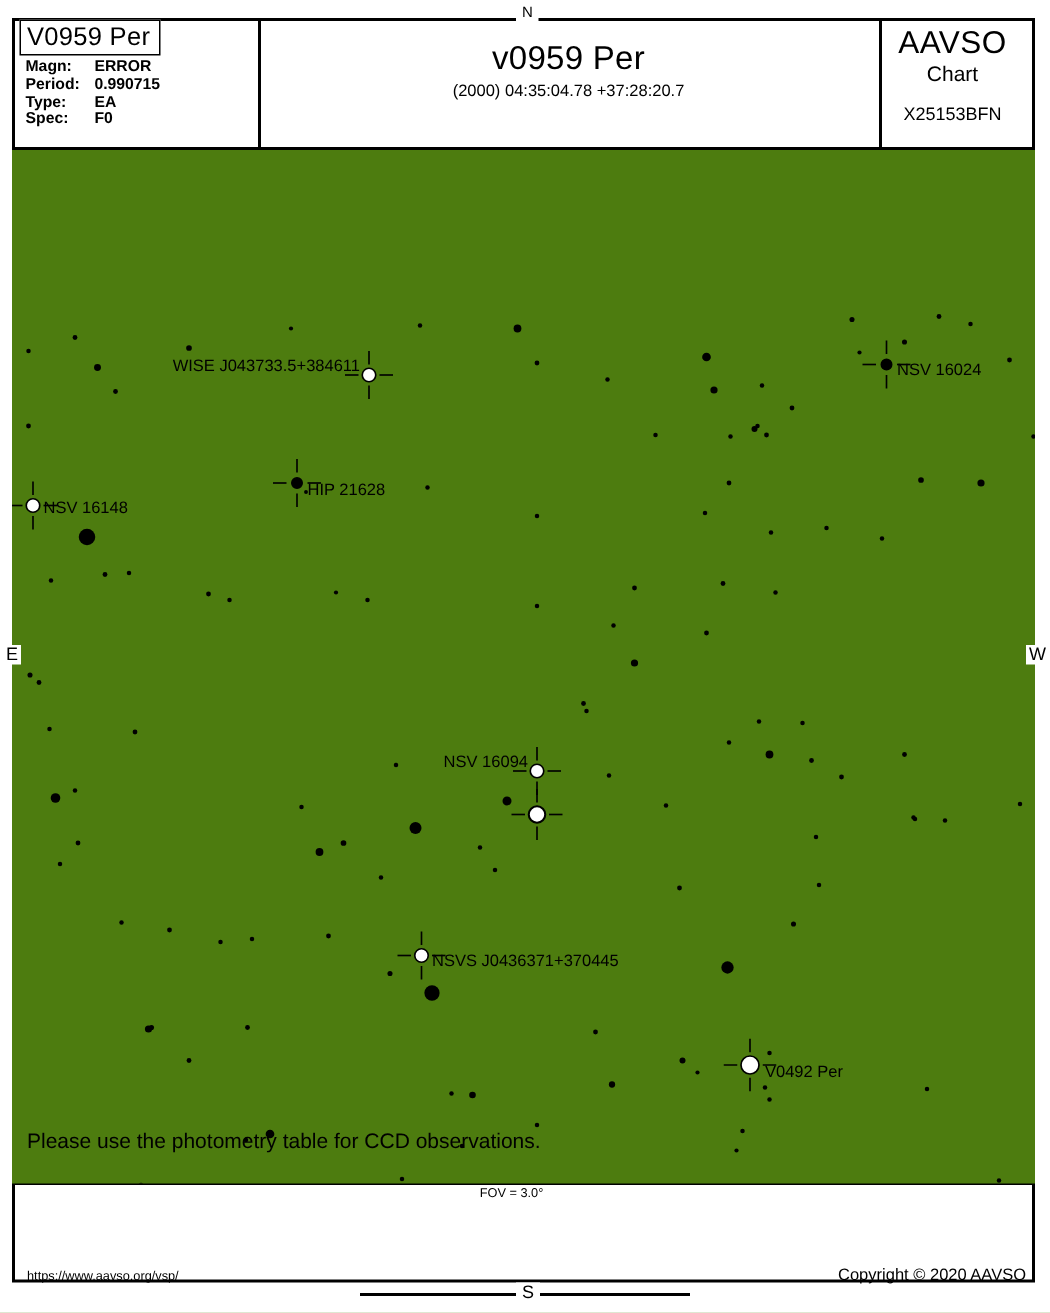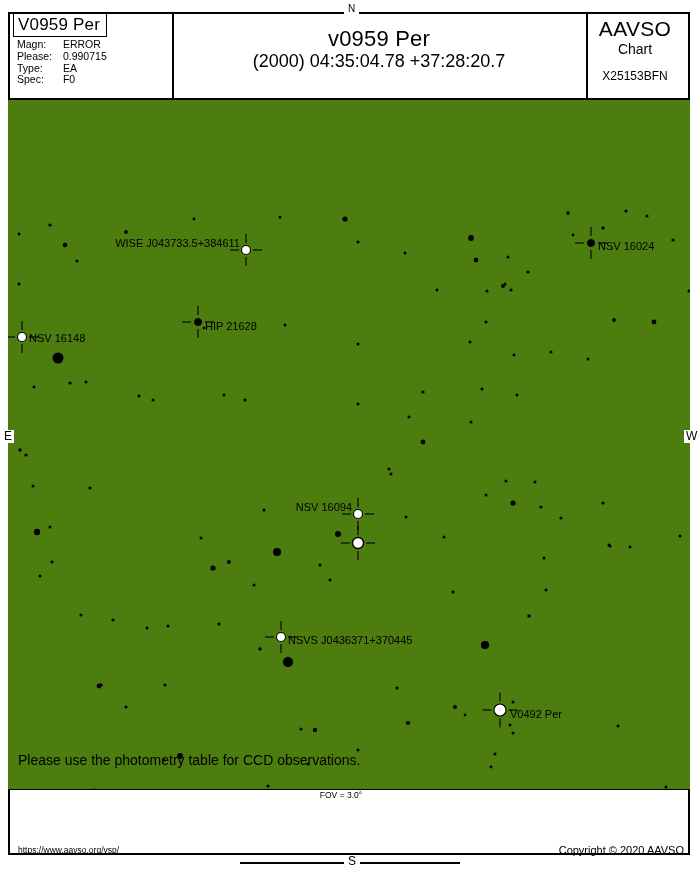--- a/index.html
+++ b/index.html
@@ -64,42 +64,42 @@
     letter-spacing: 0.2px;
     background: #fff;
   }
   .meta-list {
     position: absolute;
     left: 9px;
     top: 27px;
     font-size: 10.5px;
     line-height: 11.8px;
   }
-  .meta-row { display: block; white-space: nowrap; }
+  .meta-row { display: block; white-space: nowrap; font-weight: bold; }
   .meta-key { display: inline-block; width: 43px; }
   .meta-val { display: inline-block; }
 
   .header-center {
     position: absolute;
     left: 166px;
     top: 0px;
     width: 410px;
     height: 86px;
     text-align: center;
     box-sizing: border-box;
   }
   .chart-title {
     margin-top: 14px;
     font-size: 22px;
     line-height: 25px;
     letter-spacing: 0.2px;
   }
   .chart-coords {
     margin-top: 2px;
-    font-size: 18px;
+    font-size: 11px;
     line-height: 16px;
   }
 
   .header-right {
     position: absolute;
     left: 578px;
     top: 0px;
     width: 96px;
     height: 86px;
     text-align: center;
@@ -209,21 +209,21 @@
   <div class="header-band">
 
     <div class="header-left">
       <div class="star-name-box">V0959 Per</div>
       <div class="meta-list">
         <span class="meta-row">
           <span class="meta-key">Magn:</span>
           <span class="meta-val">ERROR</span>
         </span>
         <span class="meta-row">
-          <span class="meta-key">Please:</span>
+          <span class="meta-key">Period:</span>
           <span class="meta-val">0.990715</span>
         </span>
         <span class="meta-row">
           <span class="meta-key">Type:</span>
           <span class="meta-val">EA</span>
         </span>
         <span class="meta-row">
           <span class="meta-key">Spec:</span>
           <span class="meta-val">F0</span>
         </span>

